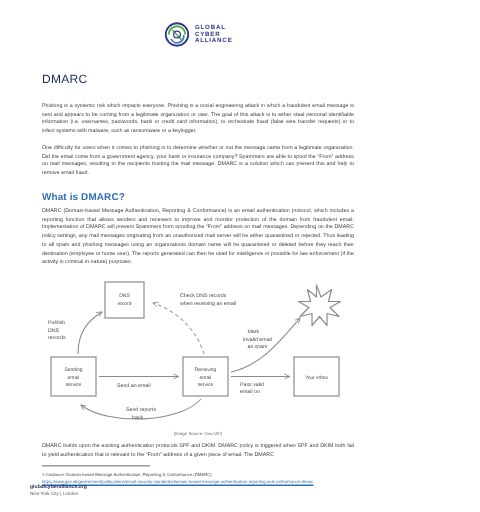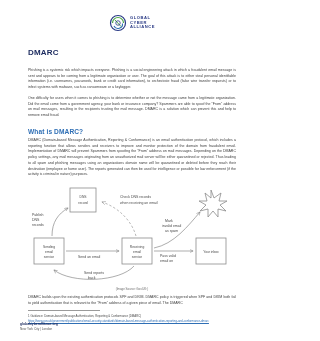--- a/index.html
+++ b/index.html
@@ -30,21 +30,21 @@
     display:flex;flex-direction:column;justify-content:center;
     line-height:1.18;
   }
   .logo-text span{
     font-size:4.1px;letter-spacing:0.55px;font-weight:bold;
     color:#2b3b86;
   }
 
   
   h1.doc-h1{
-    font-size:8px;font-weight:bold;color:#1b2a5e;
+    font-size:8px;font-weight:normal;color:#1b2a5e;
     margin:14px 0 11px 0;letter-spacing:0.2px;
   }
   h2.doc-h2{
     font-size:6.6px;font-weight:bold;color:#2f6fb5;
     margin:9px 0 3px 0;letter-spacing:0.1px;
   }
   p.body{
     font-size:3.55px;line-height:1.62;color:#404040;
     margin:0 0 5px 0;text-align:justify;
   }

